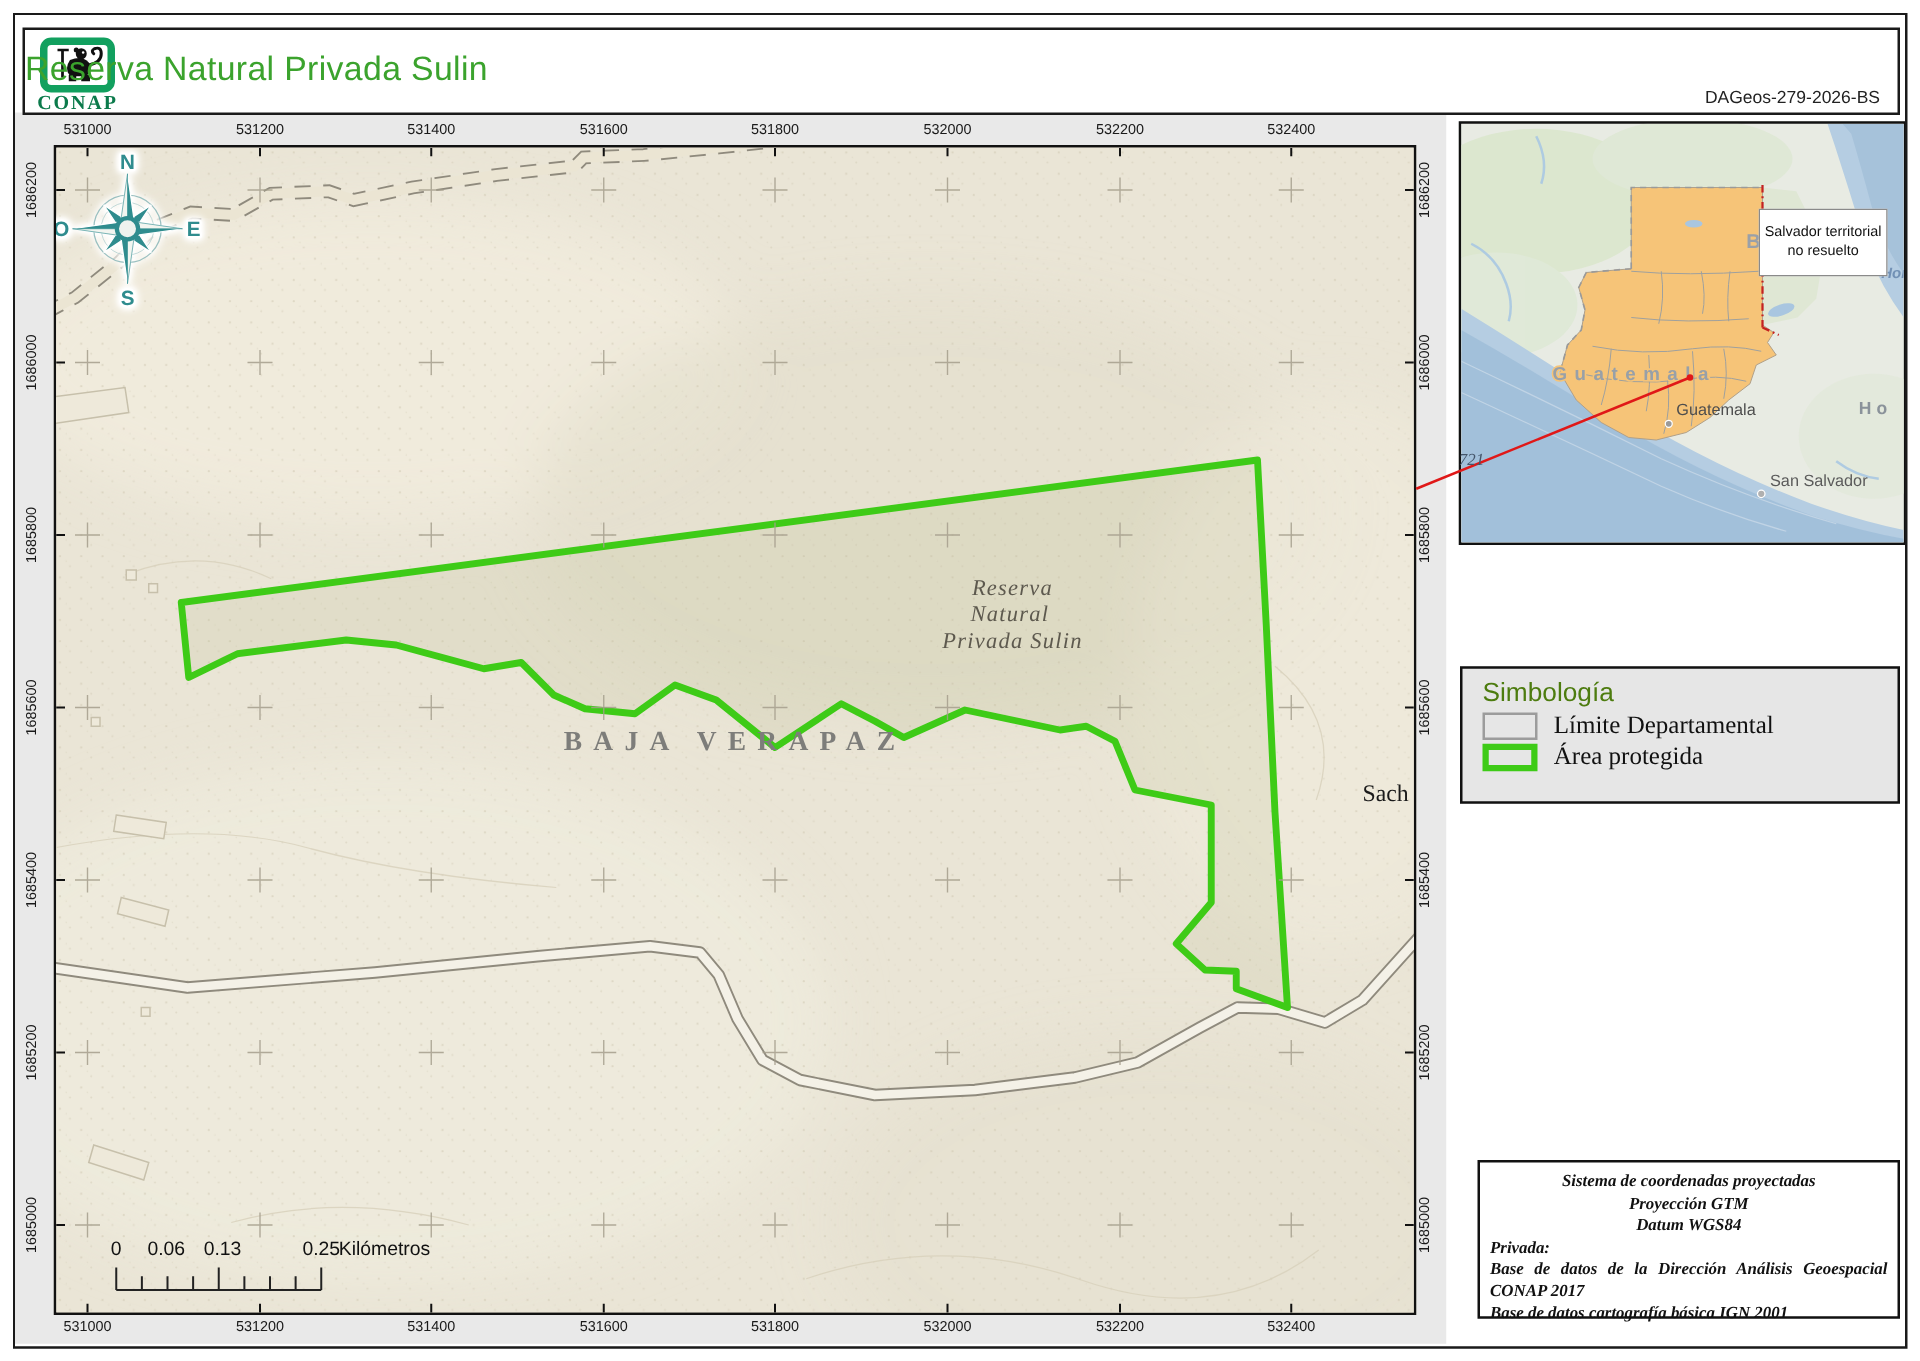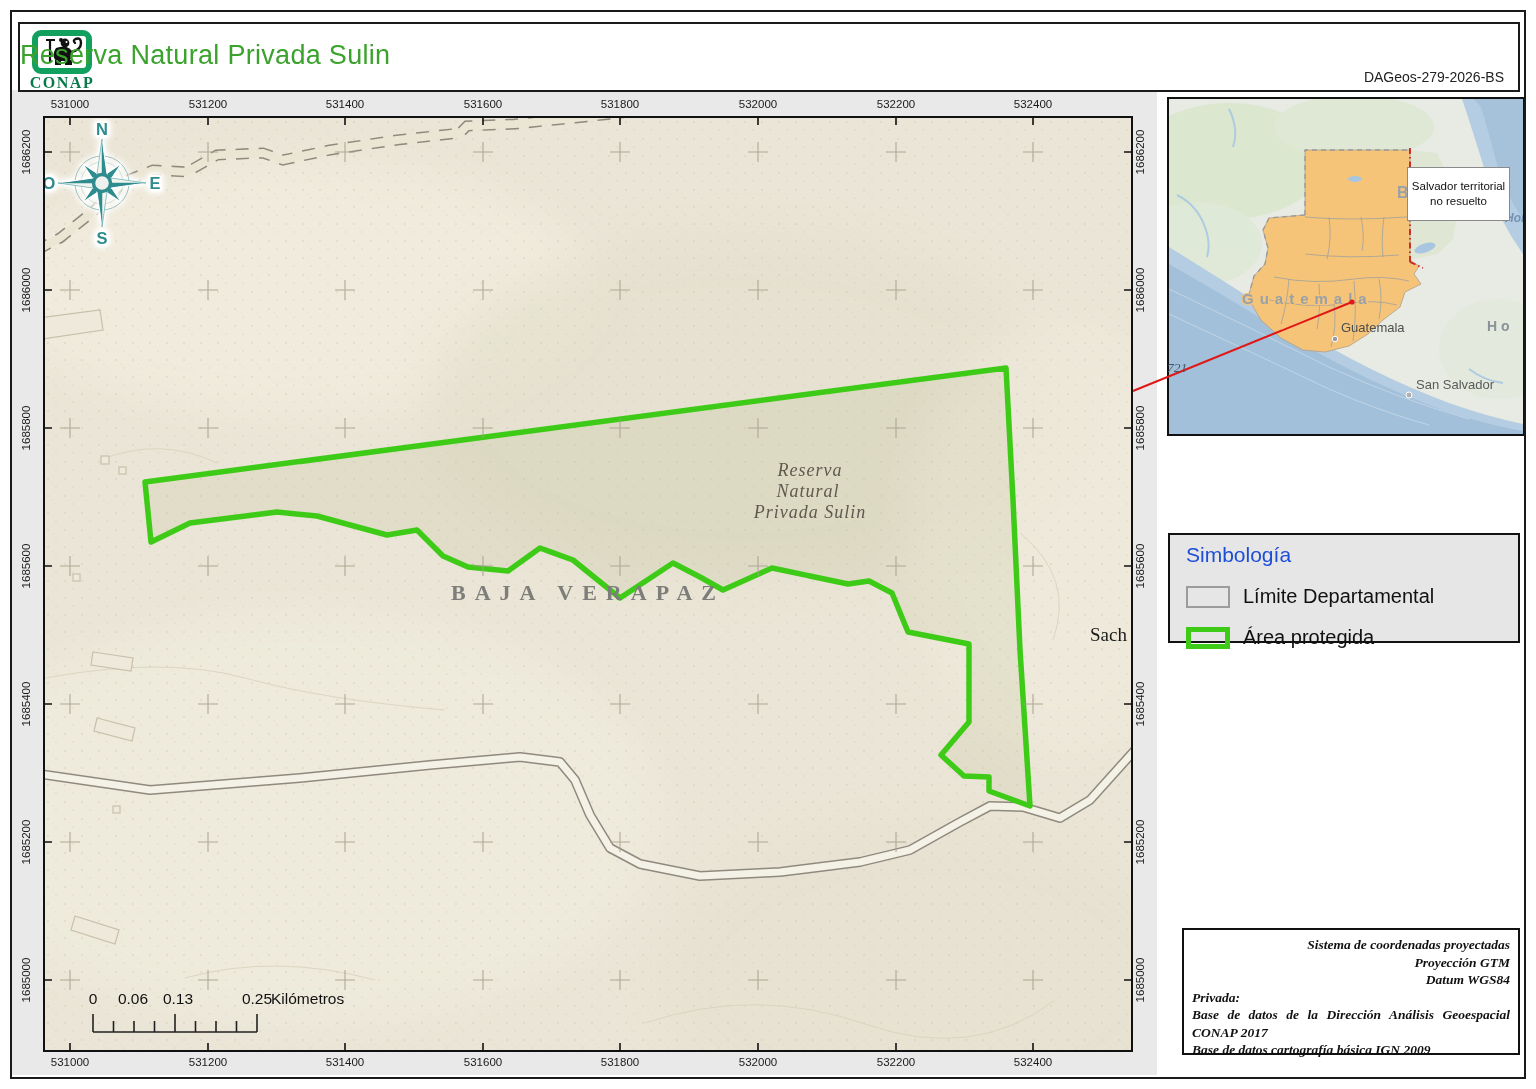--- a/index.html
+++ b/index.html
@@ -21,29 +21,29 @@
   #map-frame{position:absolute;left:31px;top:26px;width:1086px;height:932px;border:2px solid #111;background:var(--map-bg);overflow:hidden;}
   #map-svg{display:block;width:1086px;height:932px;}
   .axis-label{position:absolute;width:70px;height:14px;font-size:11.5px;color:#1a1a1a;text-align:center;line-height:14px;}
   .axis-label.side{transform:rotate(-90deg);}
 
   
   #inset-box{left:1167px;top:97px;width:354px;height:335px;border:2px solid #111;background:#e8ebe3;overflow:hidden;z-index:10;}
   #dispute-note{left:238px;top:68px;width:103px;height:54px;background:#fff;border:1px solid #8a8a8a;
     font-size:11.5px;line-height:1.3;text-align:center;color:#111;display:flex;align-items:center;justify-content:center;padding:1px;box-sizing:border-box;z-index:4;}
   #legend-box{left:1168px;top:533px;width:352px;height:110px;border:2px solid #111;background:var(--legend-bg);z-index:10;box-sizing:border-box;padding:8px 16px;}
-  #legend-title{font-size:21px;color:#1d4ed8;}
-  .legend-row{display:flex;align-items:center;margin-top:18px;}
+  #legend-title{font-size:21px;color:#4d7c0f;}
+  .legend-row{display:flex;align-items:center;margin-top:2px;font-family:Liberation Serif, serif;}
   .swatch{width:44px;height:22px;box-sizing:border-box;margin-right:13px;flex:0 0 auto;}
   .swatch.gray{border:2px solid #9c9c9c;}
   .swatch.green{border:5px solid var(--green);}
   .legend-label{font-size:20px;color:#111;white-space:nowrap;}
   #info-box{left:1182px;top:928px;width:338px;height:127px;border:2px solid #111;background:#fff;z-index:10;box-sizing:border-box;
     font-family:"Liberation Serif",serif;font-style:italic;font-weight:bold;font-size:13.5px;color:#111;padding:6px 8px 4px 8px;line-height:1.3;}
-  #info-box .ctr{text-align:right;}
+  #info-box .ctr{text-align:center;}
   #info-box .just{text-align:justify;}
   #leader-overlay{left:1118px;top:288px;width:250px;height:115px;z-index:60;pointer-events:none;}
 
   svg text{font-family:"Liberation Sans",sans-serif;}
   text.serif{font-family:"Liberation Serif",serif;}
 </style>
 </head>
 <body>
 
 <div id="page">
@@ -273,15 +273,15 @@
       <div class="legend-label">Área protegida</div>
     </div>
   </div>
 
   <div class="abs" id="info-box">
     <div class="ctr">Sistema de coordenadas proyectadas</div>
     <div class="ctr">Proyección GTM</div>
     <div class="ctr">Datum WGS84</div>
     <div>Privada:</div>
     <div class="just">Base de datos de la Dirección Análisis Geoespacial CONAP 2017</div>
-    <div class="just">Base de datos cartografía básica IGN 2009</div>
+    <div class="just">Base de datos cartografía básica IGN 2001</div>
   </div>
 </div>
 
 </body></html>

